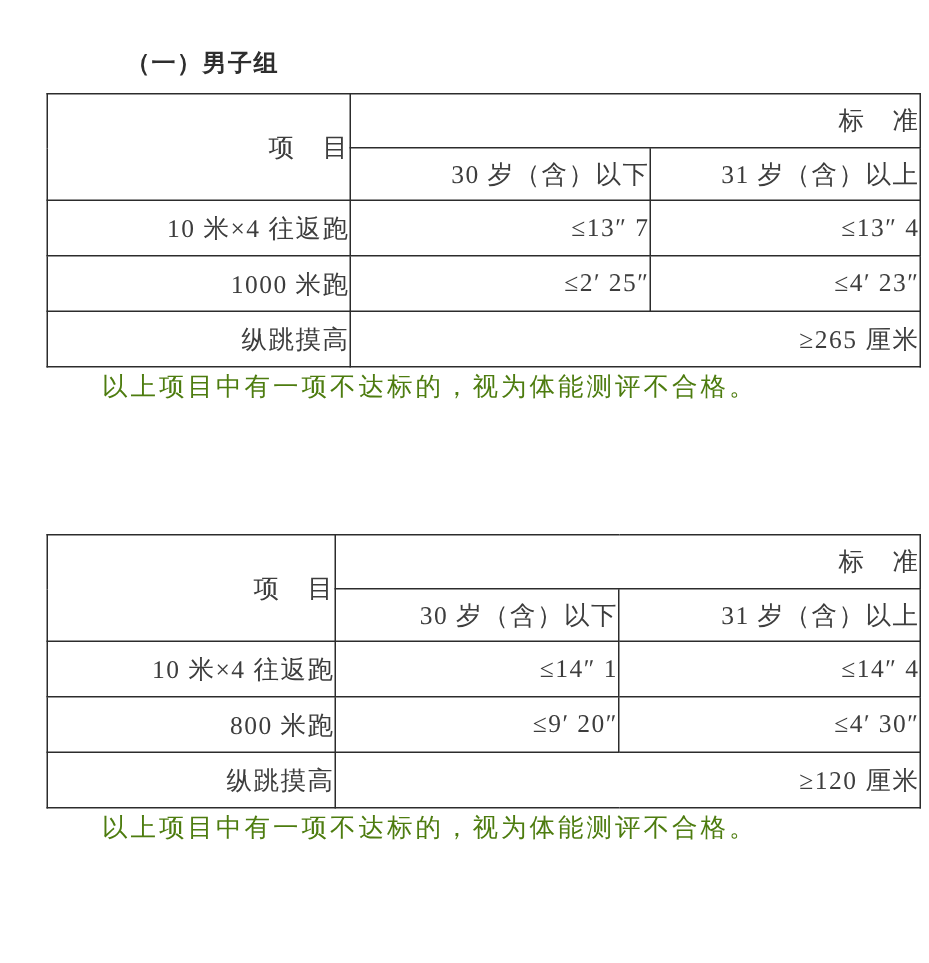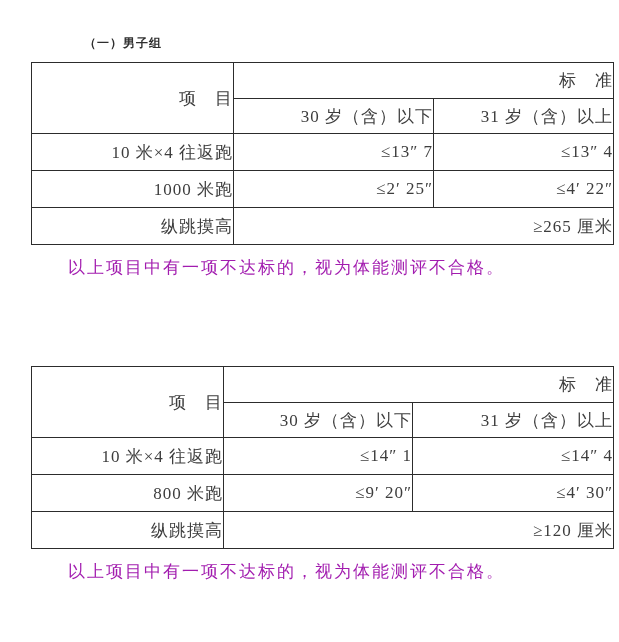--- a/index.html
+++ b/index.html
@@ -14,21 +14,21 @@
     font-family: "Liberation Serif", "DejaVu Serif", serif;
     color: #3d3d3d;
   }
   .doc {
     padding-top: 31px;
   }
   .section-heading {
     margin: 0 0 0 84px;
     font-family: "Liberation Sans", "DejaVu Sans", sans-serif;
     font-weight: bold;
-    font-size: 12px;
+    font-size: 16px;
     line-height: 24px;
     color: #2e2e2e;
     letter-spacing: 1px;
   }
   table.std-table {
     border-collapse: collapse;
     table-layout: fixed;
     margin-left: 31px;
     width: 582px;
     margin-top: 7px;
@@ -47,24 +47,24 @@
 
   
   table.t-men col.c1   { width: 202px; }
   table.t-men col.c2   { width: 200px; }
   table.t-men col.c3   { width: 180px; }
   table.t-women col.c1 { width: 192px; }
   table.t-women col.c2 { width: 189px; }
   table.t-women col.c3 { width: 201px; }
 
   .note {
-    margin: 11px 0 0 68px;
+    margin: 1px 0 0 68px;
     font-size: 17px;
     letter-spacing: 2px;
-    color: #a21caf;
+    color: #4d7c0f;
   }
   .section-women {
     margin-top: 87px;
   }
   .section-women table.std-table {
     margin-top: 6px;
   }
 </style>
 </head>
 <body>
@@ -90,21 +90,21 @@
         <td>31 岁（含）以上</td>
       </tr>
       <tr class="d-row">
         <td>10 米×4 往返跑</td>
         <td>≤13″ 7</td>
         <td>≤13″ 4</td>
       </tr>
       <tr class="d-row">
         <td>1000 米跑</td>
         <td>≤2′ 25″</td>
-        <td>≤4′ 22″</td>
+        <td>≤4′ 23″</td>
       </tr>
       <tr class="d-row">
         <td>纵跳摸高</td>
         <td colspan="2">≥265 厘米</td>
       </tr>
     </tbody>
       </table>
 
     <p class="note">以上项目中有一项不达标的，视为体能测评不合格。</p>
   </div>

